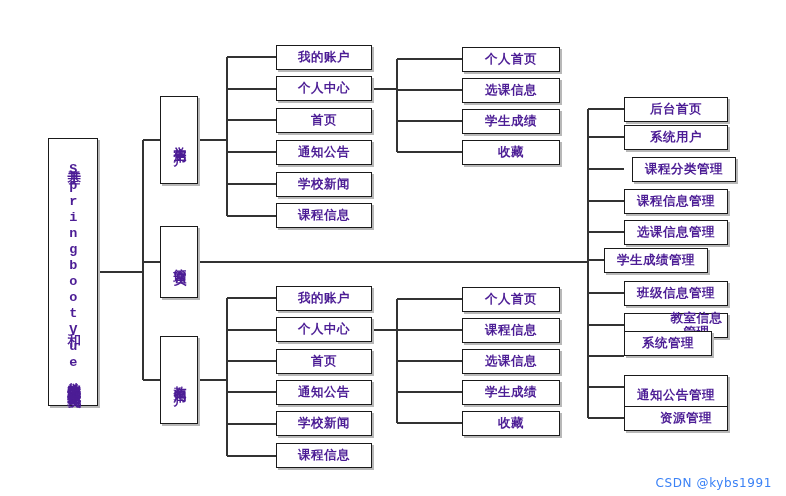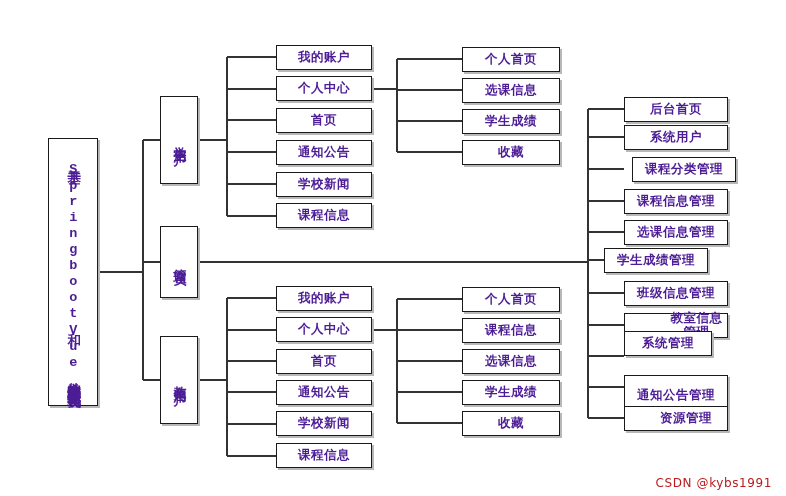--- a/index.html
+++ b/index.html
@@ -60,21 +60,21 @@
     text-orientation: upright;
     letter-spacing: 1px;
     word-break: break-all;
     padding: 4px 0;
   }
   .watermark {
     position: absolute;
     right: 14px;
     bottom: 6px;
     font-size: 12px;
-    color: #b91c1c;
+    color: #3b82f6;
     font-family: "DejaVu Sans", "Liberation Sans", sans-serif;
     letter-spacing: 0.6px;
     z-index: 3;
   }
 </style>
 </head>
 <body>
 
 <div id="canvas">
 

